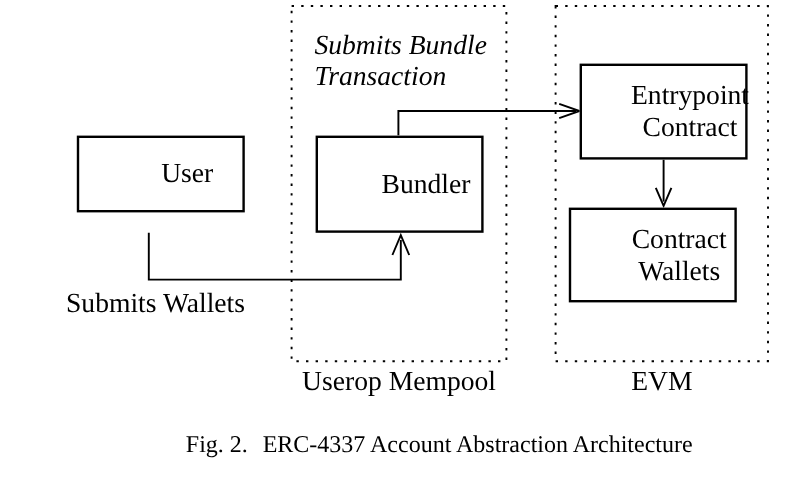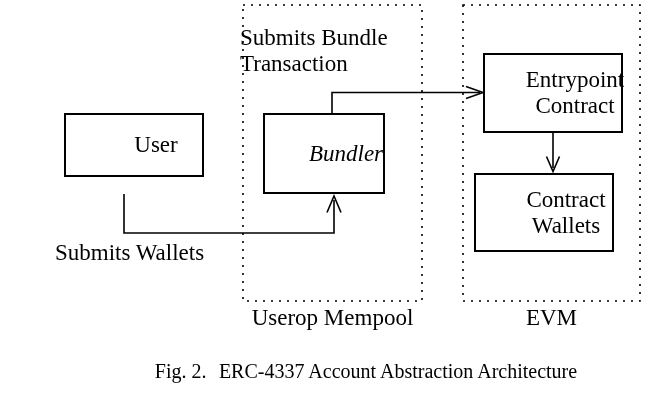--- a/index.html
+++ b/index.html
@@ -30,30 +30,30 @@
     background: #ffffff;
     display: flex;
     align-items: center;
     justify-content: center;
     text-align: center;
     font-size: 23px;
     line-height: 26px;
     padding-left: 44px;
   }
   .node-user            { left: 64px;  top: 113px; width: 140px; height: 64px; }
-  .node-bundler         { left: 263px; top: 113px; width: 122px; height: 81px; font-style: italic; }
+  .node-bundler         { left: 263px; top: 113px; width: 140px; height: 81px; }
   .node-entrypoint      { left: 483px; top: 53px;  width: 140px; height: 80px; }
   .node-contract-wallets{ left: 474px; top: 173px; width: 140px; height: 79px; }
   .edge-label {
     position: absolute;
     font-size: 23px;
     line-height: 26px;
     white-space: normal;
   }
-  .edge-label-bundle  { left: 240px; top: 25px; width: 158px; }
+  .edge-label-bundle  { left: 262px; top: 25px; width: 158px; font-style: italic; }
   .edge-label-userops { left: 55px;  top: 240px; width: 220px; white-space: nowrap; }
   .container-label {
     position: absolute;
     font-size: 23px;
     line-height: 26px;
     text-align: center;
     color: #000000;
   }
   .container-label-mempool { left: 243px; top: 305px; width: 179px; }
   .container-label-evm     { left: 463px; top: 305px; width: 177px; }

